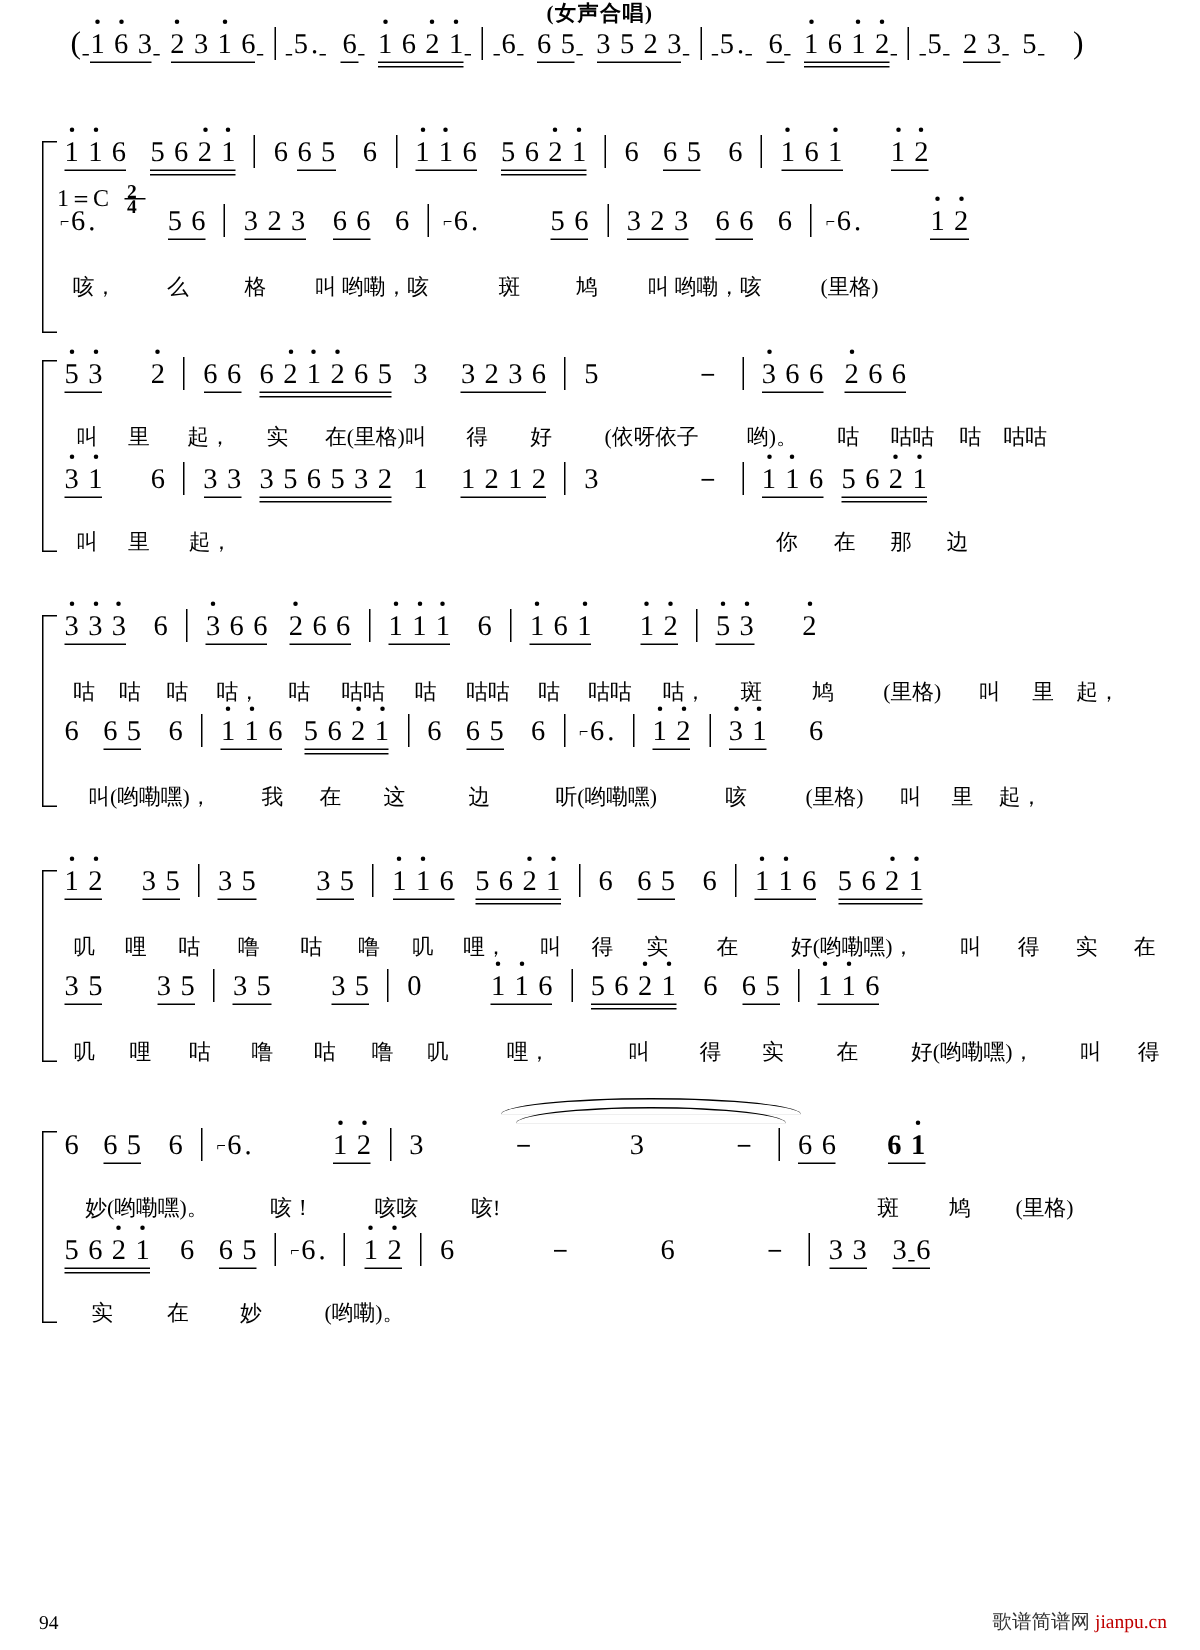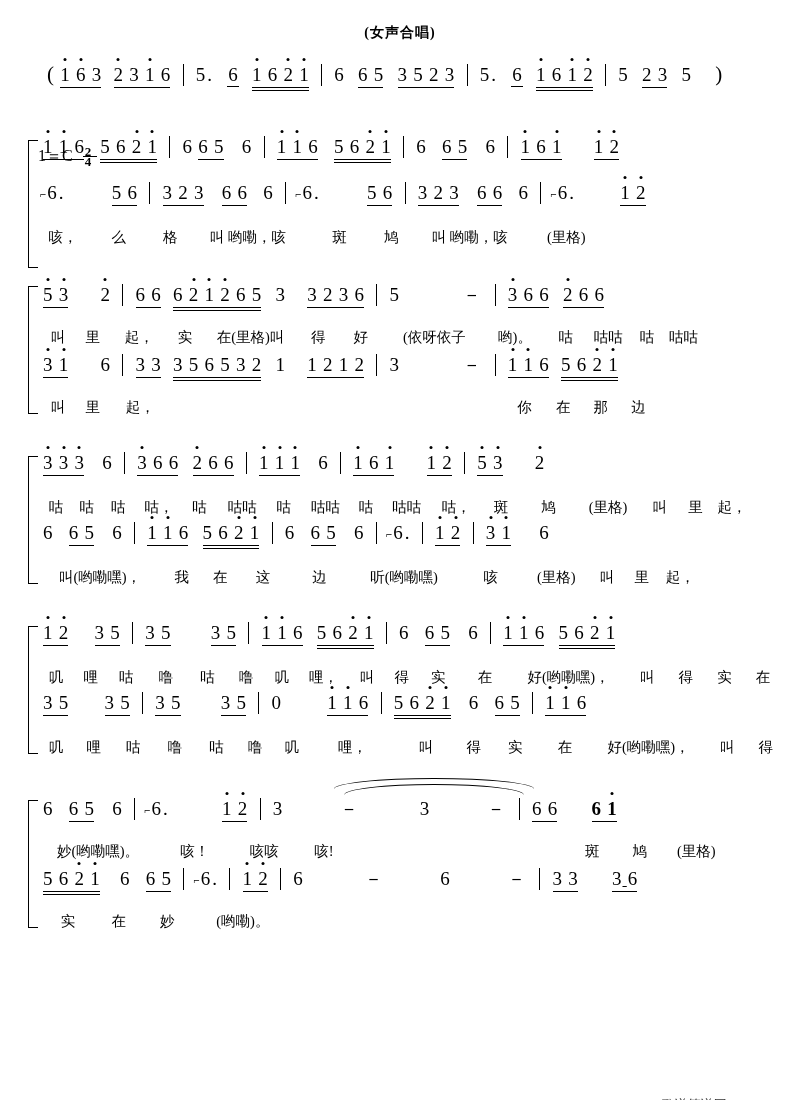--- a/index.html
+++ b/index.html
@@ -27,21 +27,21 @@
     font-size: 34px;
     font-weight: bold;
     letter-spacing: 14px;
     margin-top: 18px;
     text-indent: 14px;
   }
   .subtitle {
     text-align: center;
     font-size: 14px;
     font-weight: bold;
-    margin-top: 24px;
+    margin-top: 0;
     letter-spacing: 1px;
   }
   .credits {
     position: absolute;
     right: 40px;
     top: 88px;
     font-size: 14px;
     line-height: 1.6;
     text-align: left;
   }
@@ -244,21 +244,21 @@
 
   <div class="keysig">
     <span>1＝C</span>
     <span class="meter">
       <span class="num">2</span>
       <span class="bar"></span>
       <span class="den">4</span>
     </span>
   </div>
 
-  <div class="system" style="margin-top:22px;">
+  <div class="system" style="text-decoration:underline;">
     <div class="staffline" style="padding-left:4px;">
       <span class="n" style="font-size:21px;">(</span>
       <span class="grp beam1">
         <span class="n">1<span class="d-up"></span></span>
         <span class="n">6<span class="d-up"></span></span>
         <span class="n">3</span>
       </span>
       <span class="grp beam1" style="margin-left:6px;">
         <span class="n">2<span class="d-up"></span></span>
         <span class="n">3</span>
@@ -874,21 +874,21 @@
       <span class="bl"></span>
       <span class="n">6</span>
       <span class="dash" style="margin-left:54px;">－</span>
       <span class="n" style="margin-left:50px;">6</span>
       <span class="dash" style="margin-left:50px;">－</span>
       <span class="bl"></span>
       <span class="grp beam1">
         <span class="n">3</span>
         <span class="n">3</span>
       </span>
-      <span class="grp beam1" style="margin-left:28px;text-decoration:underline;">
+      <span class="grp beam1" style="margin-left:11px;text-decoration:underline;">
         <span class="n">3</span>
         <span class="n">6</span>
       </span>
     </div>
 
     <div class="lyricline">
       <span class="ly" style="width:52px;">实</span>
       <span class="ly" style="width:42px;">在</span>
       <span class="ly" style="width:48px;">妙</span>
       <span class="ly" style="width:96px;">(哟嘞)。</span>

